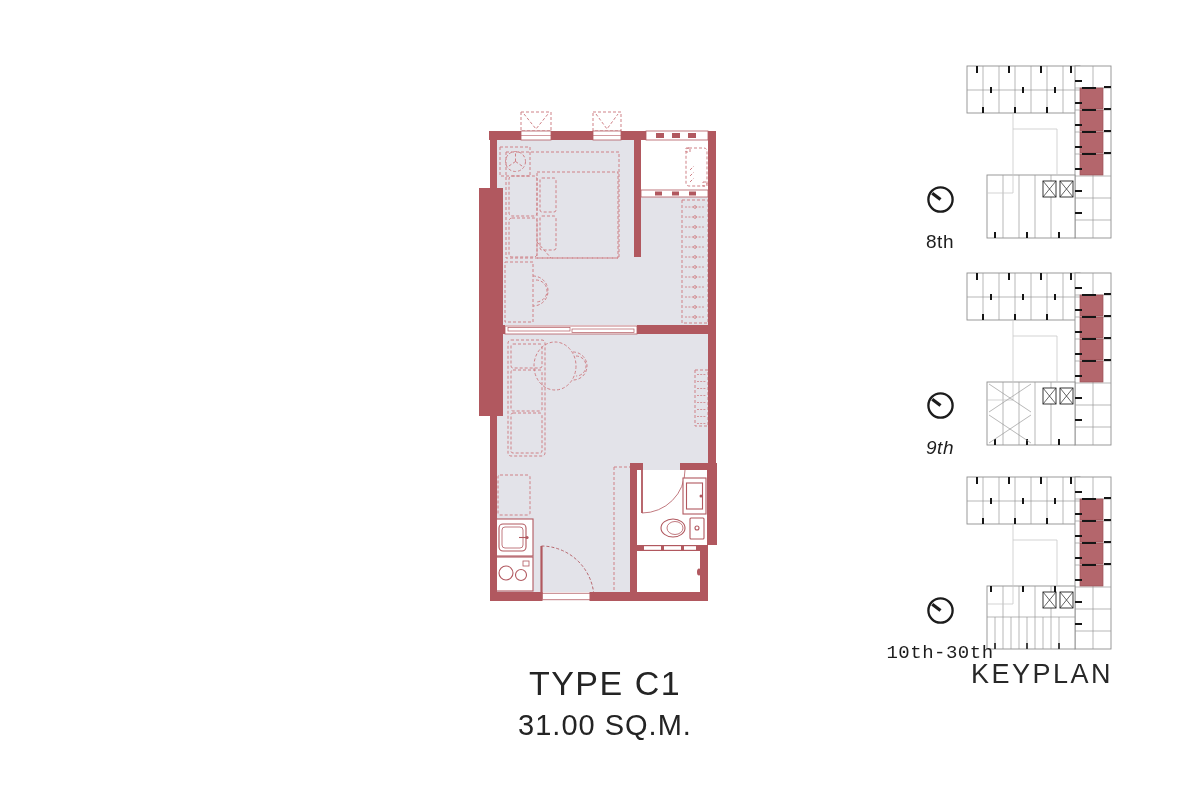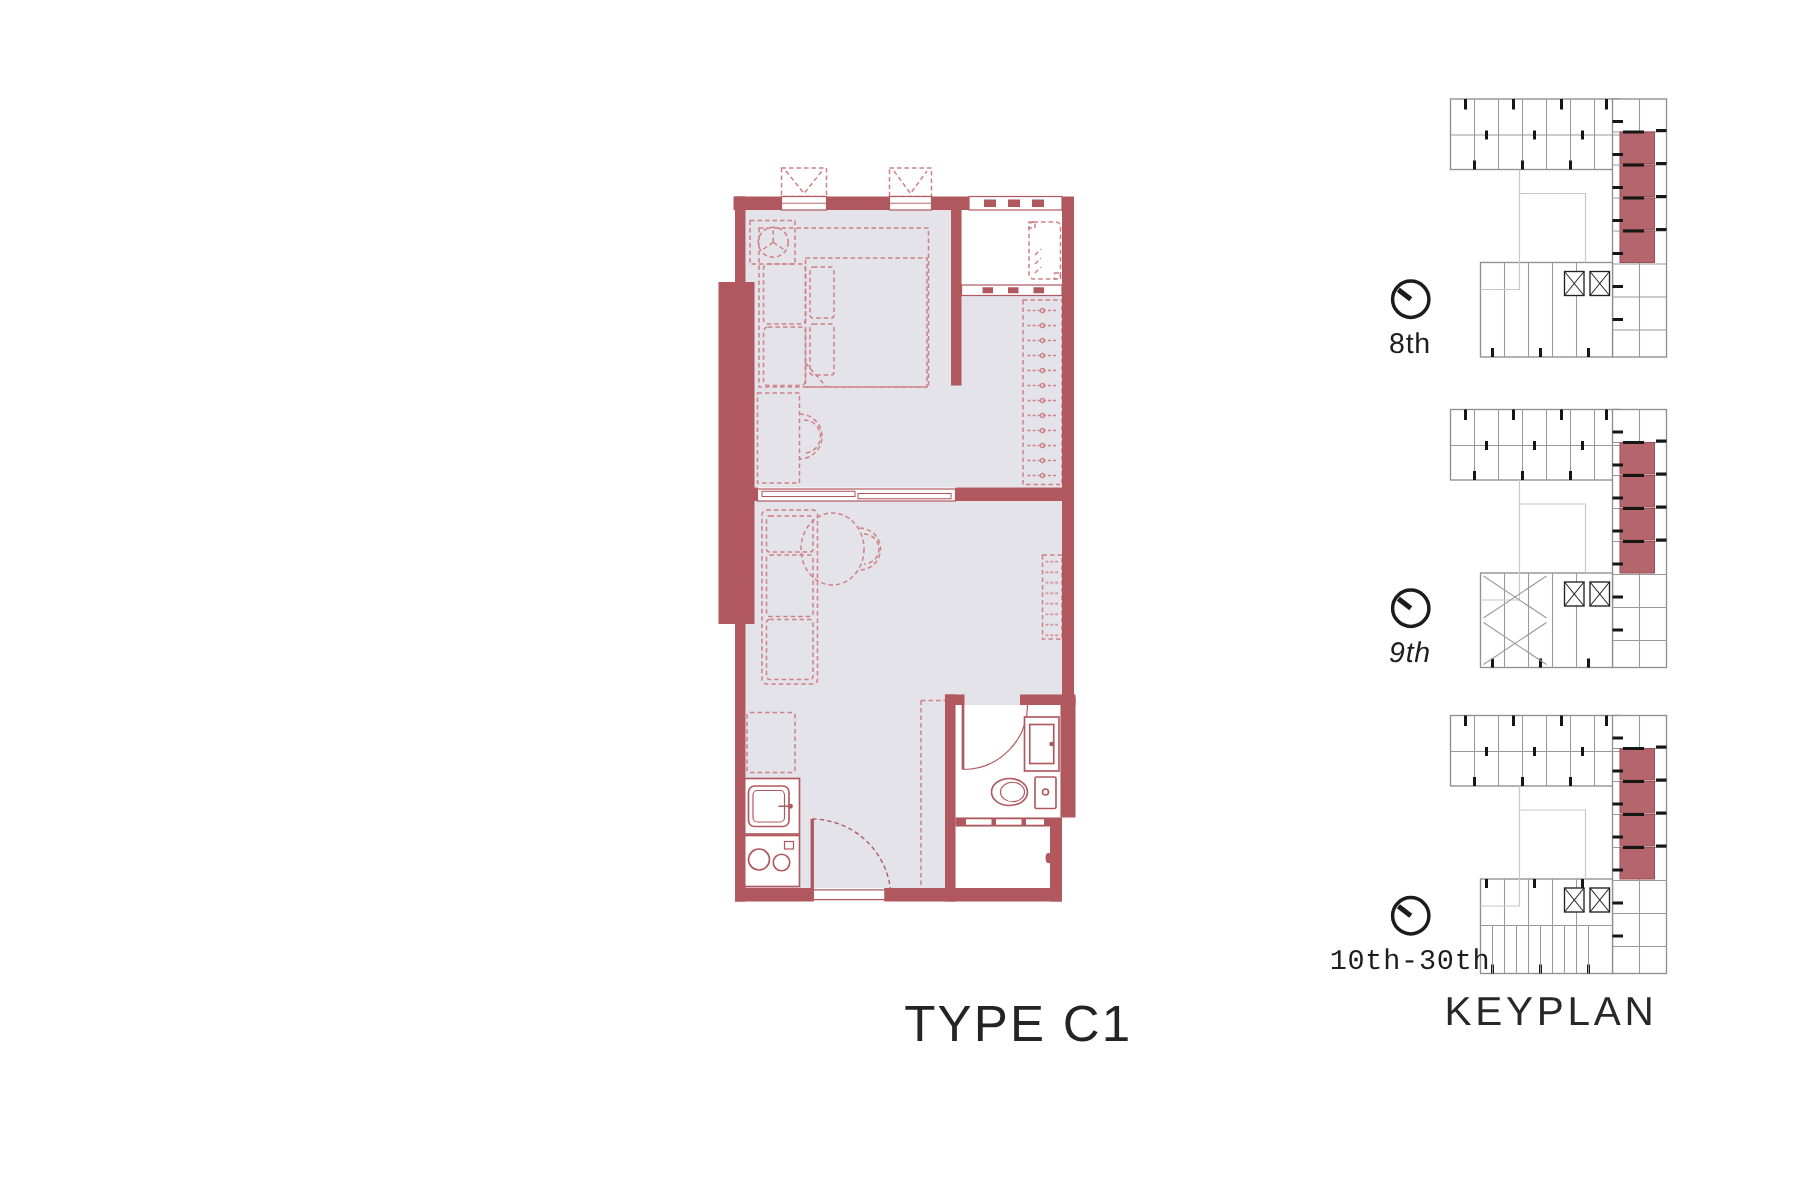--- a/index.html
+++ b/index.html
@@ -5,34 +5,34 @@
   html,body{margin:0;padding:0;}
   body{
     width:1200px;height:800px;position:relative;background:#ffffff;
     font-family:"Liberation Sans",sans-serif;overflow:hidden;
   }
   .abs{position:absolute;}
   
   #floorplan{left:465px;top:100px;width:260px;height:515px;}
   
   .title-block{
-    left:455px;top:666px;width:300px;text-align:right;color:#242424;
+    left:455px;top:666px;width:300px;text-align:center;color:#242424;
   }
   .type-title{font-size:34px;letter-spacing:1.5px;font-weight:400;line-height:1.05;}
   .area-title{font-size:29px;letter-spacing:1px;font-weight:400;margin-top:7px;}
   
   .kp-svg{width:150px;height:178px;left:963px;}
   #kp1{top:63px;} #kp2{top:270px;} #kp3{top:474px;}
   .floor-marker{
     left:894px;width:92px;display:flex;flex-direction:column;align-items:center;
   }
   #fm1{top:184px;} #fm2{top:390px;font-style:italic;} #fm3{top:595px;font-family:Liberation Mono, monospace;}
-  .floor-label{font-size:19px;color:#1d1d1d;letter-spacing:0.5px;margin-top:4px;white-space:nowrap;}
+  .floor-label{font-size:19px;color:#1d1d1d;letter-spacing:0.5px;margin-top:16px;white-space:nowrap;}
   .keyplan-caption{
-    left:963px;top:659px;width:150px;text-align:left;
+    left:963px;top:659px;width:150px;text-align:right;
     font-size:27px;letter-spacing:2.5px;color:#282828;font-weight:400;
   }
 </style>
 </head>
 <body>
 
 <svg id="floorplan" class="abs" viewBox="465 100 260 515" xmlns="http://www.w3.org/2000/svg">
   <defs>
     <pattern id="hangPat" x="682" y="202" width="26" height="10" patternUnits="userSpaceOnUse">
       <line x1="3" y1="5" x2="23" y2="5" stroke="#cf8187" stroke-width="0.9" stroke-dasharray="2 1.4"></line>
@@ -213,20 +213,21 @@
     <rect x="637" y="325" width="71" height="9"></rect>
     <rect x="634" y="140" width="7" height="117"></rect>
     <rect x="630" y="463" width="13" height="7"></rect>
     <rect x="680" y="463" width="37" height="7"></rect>
     <rect x="630" y="463" width="7" height="138"></rect>
   </g>
 </svg>
 
 <div class="abs title-block">
   <div class="type-title">TYPE C1</div>
+  <div class="area-title">31.00 SQ.M.</div>
 </div>
 
 <svg width="0" height="0" style="position:absolute">
   <symbol id="kp" viewBox="0 0 150 178">
     <g fill="#ffffff" stroke="#8f8f8f" stroke-width="0.9">
       <rect x="4" y="3" width="113" height="47"></rect>
       <rect x="112" y="3" width="36" height="172"></rect>
       <rect x="24" y="112" width="88" height="63"></rect>
     </g>
     <g stroke="#9a9a9a" stroke-width="0.7" fill="none">

